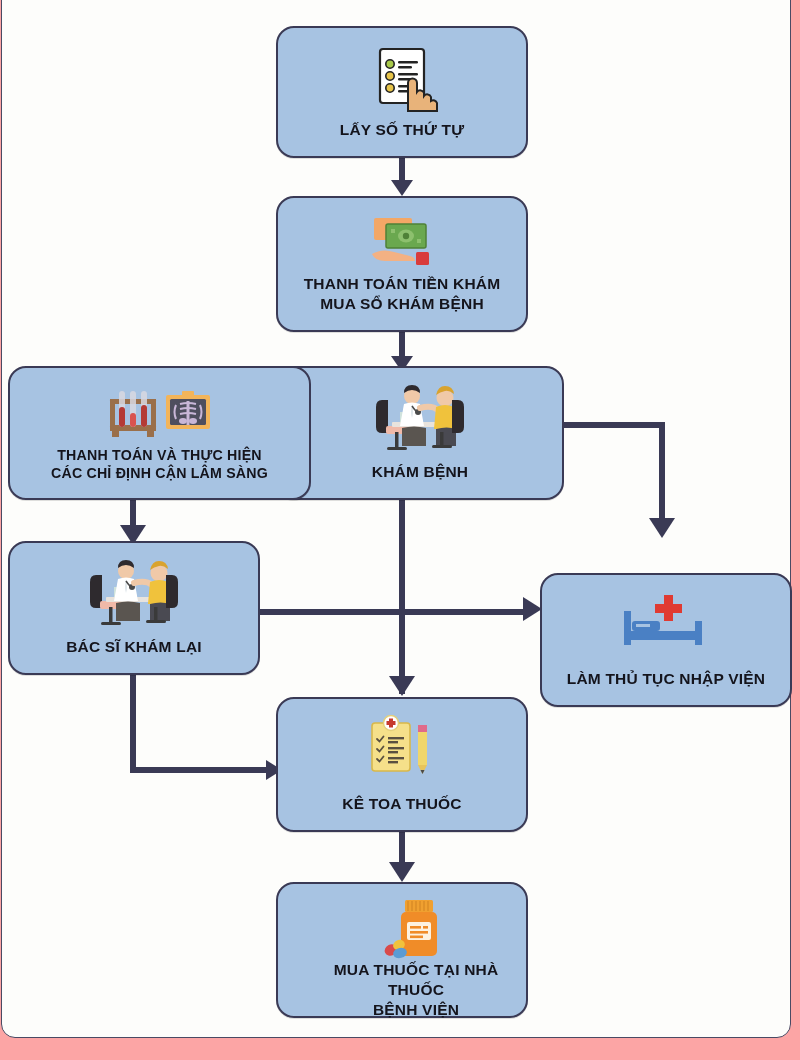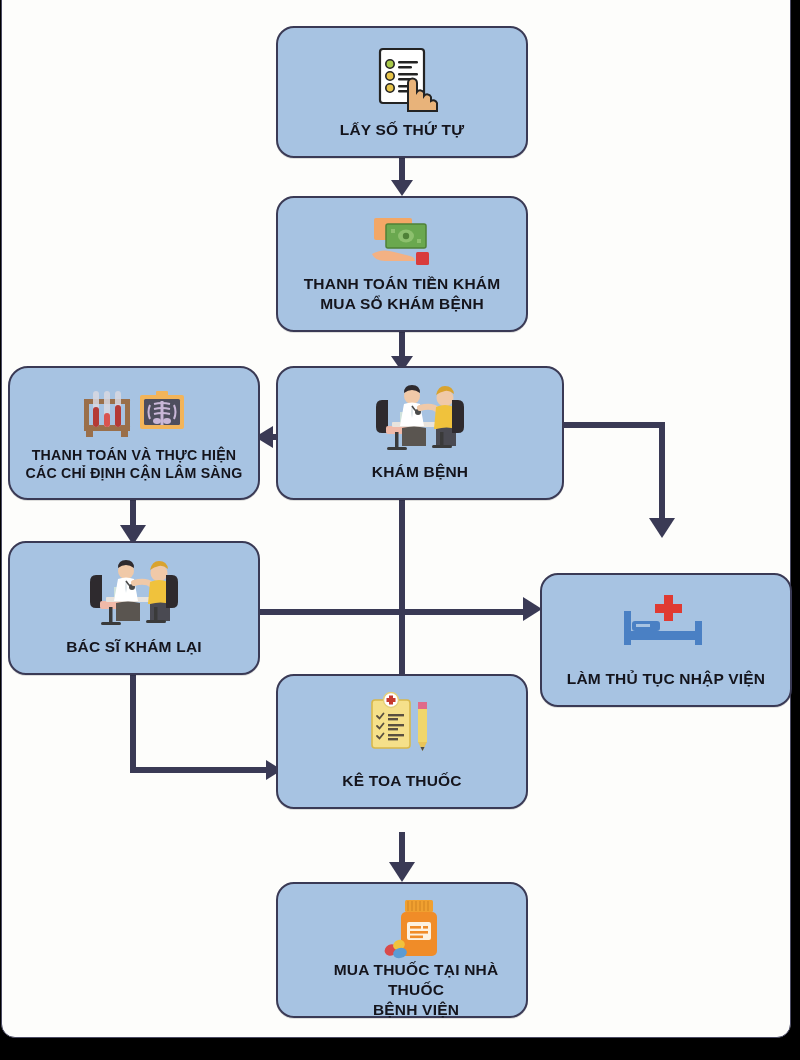--- a/index.html
+++ b/index.html
@@ -5,21 +5,21 @@
   * { box-sizing: border-box; }
   html, body {
     margin: 0; padding: 0;
     background: #ffffff;
     font-family: "Liberation Sans", sans-serif;
   }
   #page {
     position: relative;
     width: 800px;
     height: 1060px;
-    background: #000000;
+    background: #fca5a5;
     overflow: hidden;
   }
   .page-frame {
     position: absolute;
     left: 1px; top: -14px;
     width: 790px; height: 1052px;
     border: 1.5px solid #4a4a63;
     border-radius: 14px;
     background: #fdfdfb;
     pointer-events: none;
@@ -197,21 +197,21 @@
         <path d="M70 47 q11 -3 20 0 l0 17 -20 0z" fill="#4a4a52"></path>
 
         <path d="M92 18 q6 0 6 7 l0 20 q0 6 -6 6 l-6 0 0 -33 z" fill="#2e2a2e"></path>
         <rect x="74" y="50" width="3.5" height="14" fill="#3a3a3a"></rect>
         <rect x="66" y="63" width="20" height="3" rx="1.5" fill="#3a3a3a"></rect>
       </svg>
     </div>
     <div class="node-label">KHÁM BỆNH</div>
   </div>
 
-  <div class="node small-label" style="left:8px; top:366px; width:252px; height:134px;border-radius:20px;">
+  <div class="node small-label" style="left:8px; top:366px; width:303px; height:134px;">
     <div class="node-icon" style="height:62px;">
       <svg width="120" height="56" viewBox="0 0 120 56">
 
         <rect x="10" y="14" width="46" height="5" rx="1.5" fill="#9a6f4a"></rect>
         <rect x="10" y="40" width="46" height="6" rx="1.5" fill="#9a6f4a"></rect>
         <rect x="10" y="14" width="5" height="32" fill="#9a6f4a"></rect>
         <rect x="51" y="14" width="5" height="32" fill="#9a6f4a"></rect>
         <rect x="12" y="46" width="7" height="6" fill="#9a6f4a"></rect>
         <rect x="47" y="46" width="7" height="6" fill="#9a6f4a"></rect>
         <rect x="19" y="6" width="6" height="36" rx="3" fill="#d8d8e0" opacity="0.85"></rect>
@@ -273,21 +273,21 @@
         <rect x="6" y="20" width="7" height="34" fill="#4a80c4"></rect>
         <rect x="77" y="30" width="7" height="24" fill="#4a80c4"></rect>
         <rect x="6" y="40" width="78" height="9" fill="#4a80c4"></rect>
         <rect x="14" y="30" width="28" height="10" rx="3" fill="#4a80c4"></rect>
         <rect x="18" y="33" width="14" height="3" fill="#a7c3e2"></rect>
       </svg>
     </div>
     <div class="node-label">LÀM THỦ TỤC NHẬP VIỆN</div>
   </div>
 
-  <div class="node" style="left:276px; top:674px; width:252px; height:135px;">
+  <div class="node" style="left:276px; top:697px; width:252px; height:135px;">
     <div class="node-icon" style="height:68px;">
       <svg width="76" height="64" viewBox="0 0 76 64">
         <rect x="8" y="8" width="38" height="48" rx="3" fill="#f5e08a" stroke="#d9b84a" stroke-width="1.6"></rect>
         <circle cx="27" cy="8" r="7.5" fill="#ffffff" stroke="#e4cf7a" stroke-width="1.4"></circle>
         <rect x="25" y="3.5" width="4" height="9" fill="#c63a2e"></rect>
         <rect x="22.5" y="6" width="9" height="4" fill="#c63a2e"></rect>
         <path d="M13 24 l2.5 2.5 4 -5" stroke="#5a5040" stroke-width="1.8" fill="none" stroke-linecap="round"></path>
         <path d="M13 34 l2.5 2.5 4 -5" stroke="#5a5040" stroke-width="1.8" fill="none" stroke-linecap="round"></path>
         <path d="M13 44 l2.5 2.5 4 -5" stroke="#5a5040" stroke-width="1.8" fill="none" stroke-linecap="round"></path>
         <rect x="24" y="22" width="16" height="2.4" fill="#5a5040"></rect>

